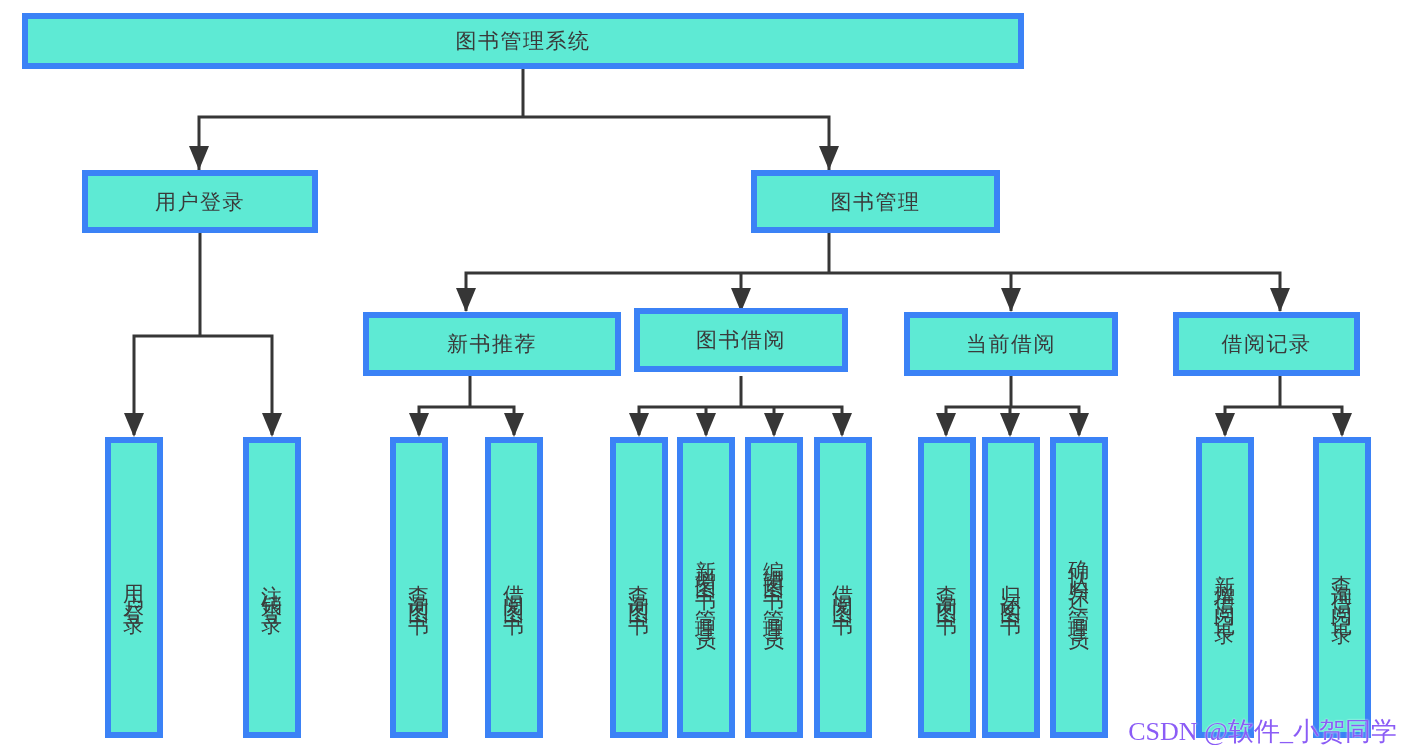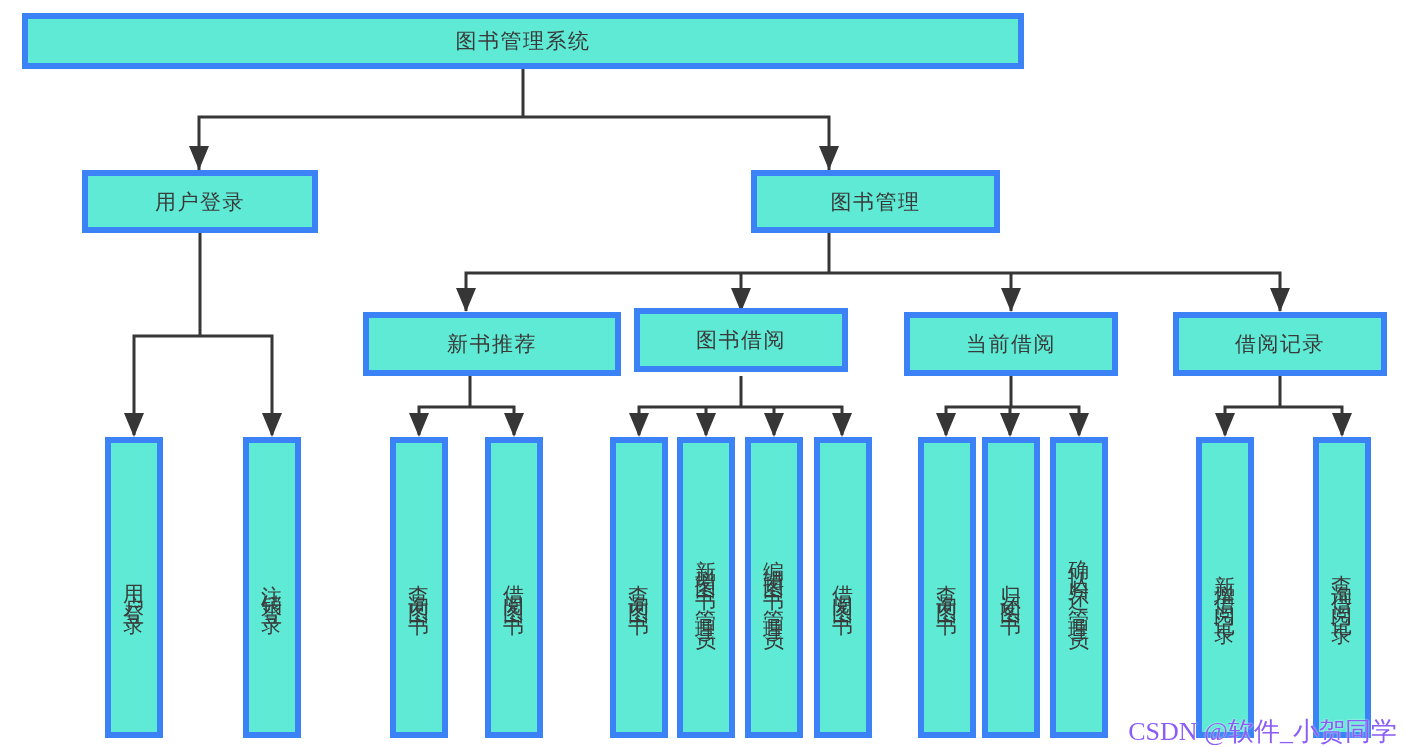--- a/index.html
+++ b/index.html
@@ -101,21 +101,21 @@
   </svg>
 
   <div class="node hbox" style="left:22px; top:13px; width:1002px; height:56px;">图书管理系统</div>
 
   <div class="node hbox" style="left:82px; top:170px; width:236px; height:63px;">用户登录</div>
   <div class="node hbox" style="left:712px; top:170px; width:249px; height:63px;margin-left:39px;">图书管理</div>
 
   <div class="node hbox" style="left:363px; top:312px; width:258px; height:64px;">新书推荐</div>
   <div class="node hbox" style="left:634px; top:308px; width:214px; height:64px;">图书借阅</div>
   <div class="node hbox" style="left:904px; top:312px; width:214px; height:64px;font-family:Liberation Serif, serif;">当前借阅</div>
-  <div class="node hbox" style="left:1173px; top:312px; width:214px; height:64px;">借阅记录</div>
+  <div class="node hbox" style="left:1173px; top:312px; width:187px; height:64px;">借阅记录</div>
 
   <div class="node vbox" style="left:105px; top:437px; width:58px; height:301px;">用户登录</div>
   <div class="node vbox" style="left:243px; top:437px; width:58px; height:301px;">注销登录</div>
 
   <div class="node vbox" style="left:390px; top:437px; width:58px; height:301px;">查询图书</div>
   <div class="node vbox" style="left:485px; top:437px; width:58px; height:301px;">借阅图书</div>
 
   <div class="node vbox" style="left:610px; top:437px; width:58px; height:301px;">查询图书</div>
   <div class="node vbox" style="left:677px; top:437px; width:58px; height:301px;">新增图书（管理员）</div>
   <div class="node vbox" style="left:745px; top:437px; width:58px; height:301px;">编辑图书（管理员）</div>

